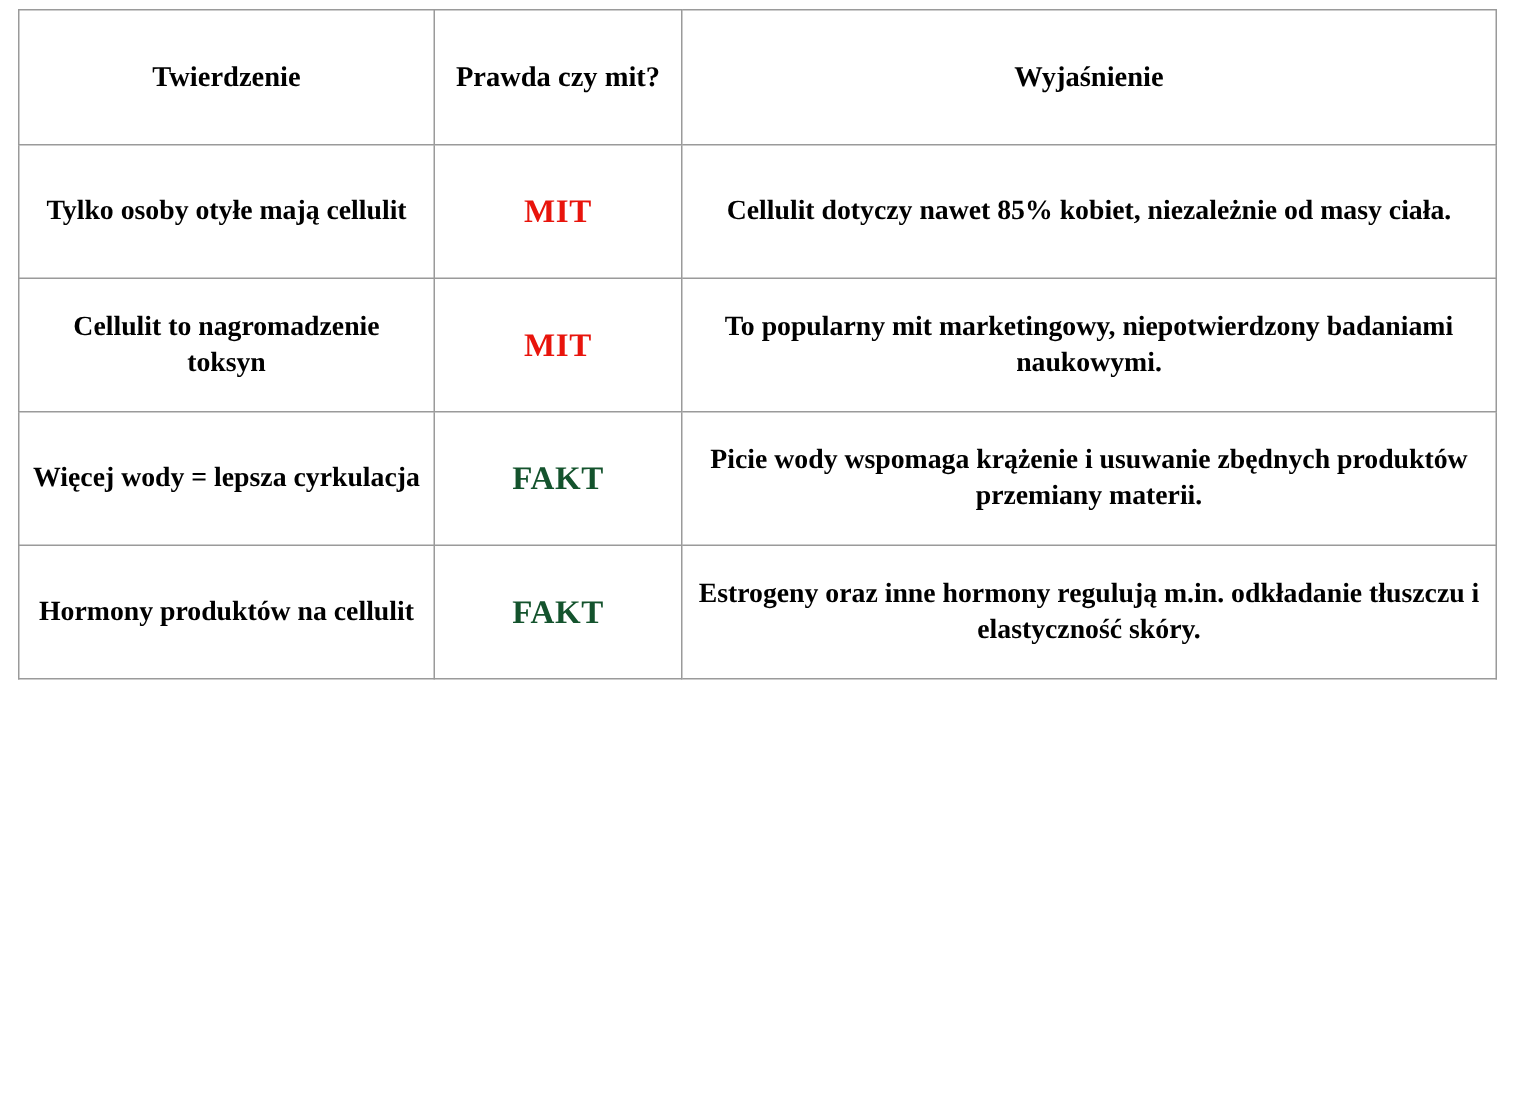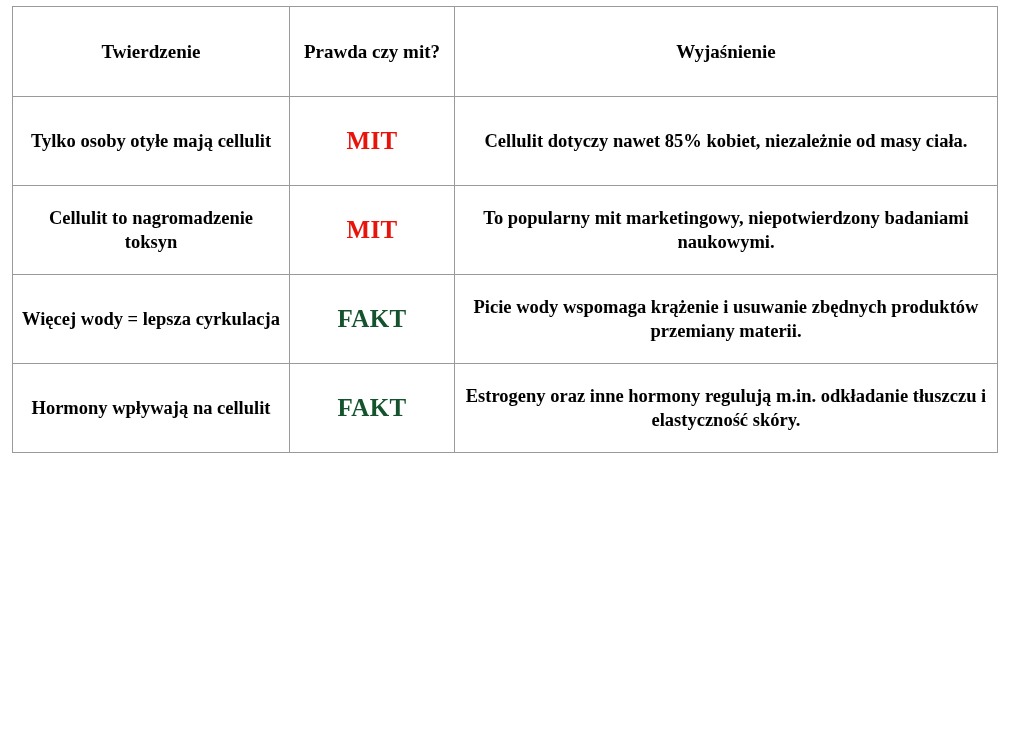--- a/index.html
+++ b/index.html
@@ -47,21 +47,21 @@
     font-size: 18.5px;
     font-weight: bold;
     line-height: 1.3;
   }
   tbody tr { height: 89px; margin-top: 26px; }
   td.claim {
     padding-left: 10px;
     padding-right: 10px;
   }
   td.verdict {
-    font-size: 25px;
+    font-size: 22px;
     letter-spacing: 0.4px;
   }
   .verdict-mit  { color: #e8140c; }
   .verdict-fakt { color: #14532d; }
   td.explain {
     padding-left: 14px;
     padding-right: 14px;
   }
 </style>
 </head>
@@ -91,19 +91,19 @@
           <td class="claim">Cellulit to nagromadzenie toksyn</td>
           <td class="verdict verdict-mit">MIT</td>
           <td class="explain">To popularny mit marketingowy, niepotwierdzony badaniami naukowymi.</td>
         </tr>
         <tr>
           <td class="claim">Więcej wody = lepsza cyrkulacja</td>
           <td class="verdict verdict-fakt">FAKT</td>
           <td class="explain">Picie wody wspomaga krążenie i usuwanie zbędnych produktów przemiany materii.</td>
         </tr>
         <tr>
-          <td class="claim">Hormony wpływają na cellulit</td>
+          <td class="claim">Hormony produktów na cellulit</td>
           <td class="verdict verdict-fakt">FAKT</td>
           <td class="explain">Estrogeny oraz inne hormony regulują m.in. odkładanie tłuszczu i elastyczność skóry.</td>
         </tr>
       </tbody>
   </table>
 </div>
 
 </body></html>

